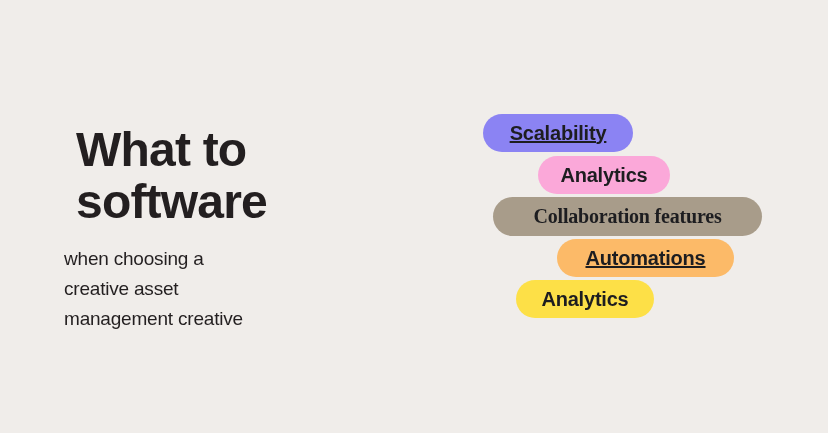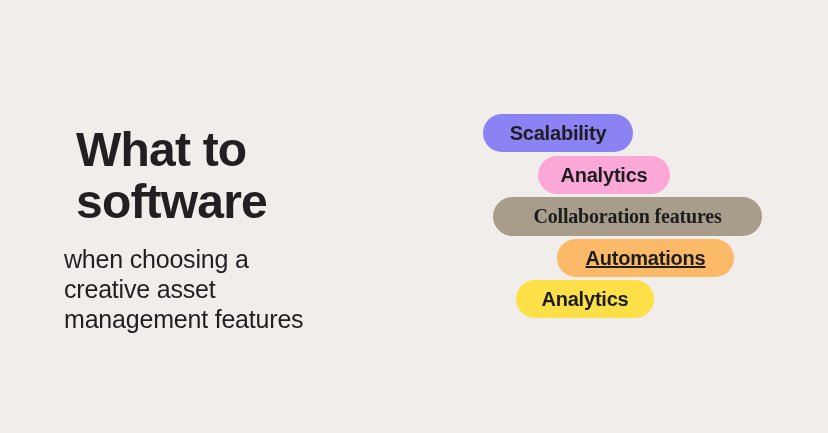--- a/index.html
+++ b/index.html
@@ -23,21 +23,21 @@
   .title {
     margin: 12px;
     font-size: 48px;
     font-weight: 700;
     line-height: 52px;
     letter-spacing: -0.8px;
     color: #231f20;
   }
   .subtitle {
     margin: 16px 0 0 0;
-    font-size: 25px;
+    font-size: 19px;
     font-weight: 400;
     line-height: 30px;
     letter-spacing: -0.2px;
     color: #231f20;
   }
   .pill {
     position: absolute;
     display: flex;
     align-items: center;
     justify-content: center;
@@ -60,26 +60,26 @@
 <div class="canvas" style="background: rgb(240, 237, 234);">
 
   <div class="text-block">
     <h1 class="title">
       <span>What to</span><br>
       <span>software</span>
     </h1>
     <p class="subtitle">
       <span>when choosing a</span><br>
       <span>creative asset</span><br>
-      <span>management features</span>
+      <span>management creative</span>
     </p>
   </div>
 
   <div>
-    <div class="pill pill-0" style="background: rgb(139, 131, 243);">
+    <div class="pill pill-0" style="background: rgb(139, 131, 243); text-decoration: underline;">
       <span>Scalability</span>
     </div>
     <div class="pill pill-1" style="background: rgb(251, 168, 217);">
       <span>Analytics</span>
     </div>
     <div class="pill pill-2" style="background: rgb(168, 156, 138); font-family: Liberation Serif, serif;">
       <span>Collaboration features</span>
     </div>
     <div class="pill pill-3" style="background: rgb(252, 186, 104); text-decoration: underline;">
       <span>Automations</span>

